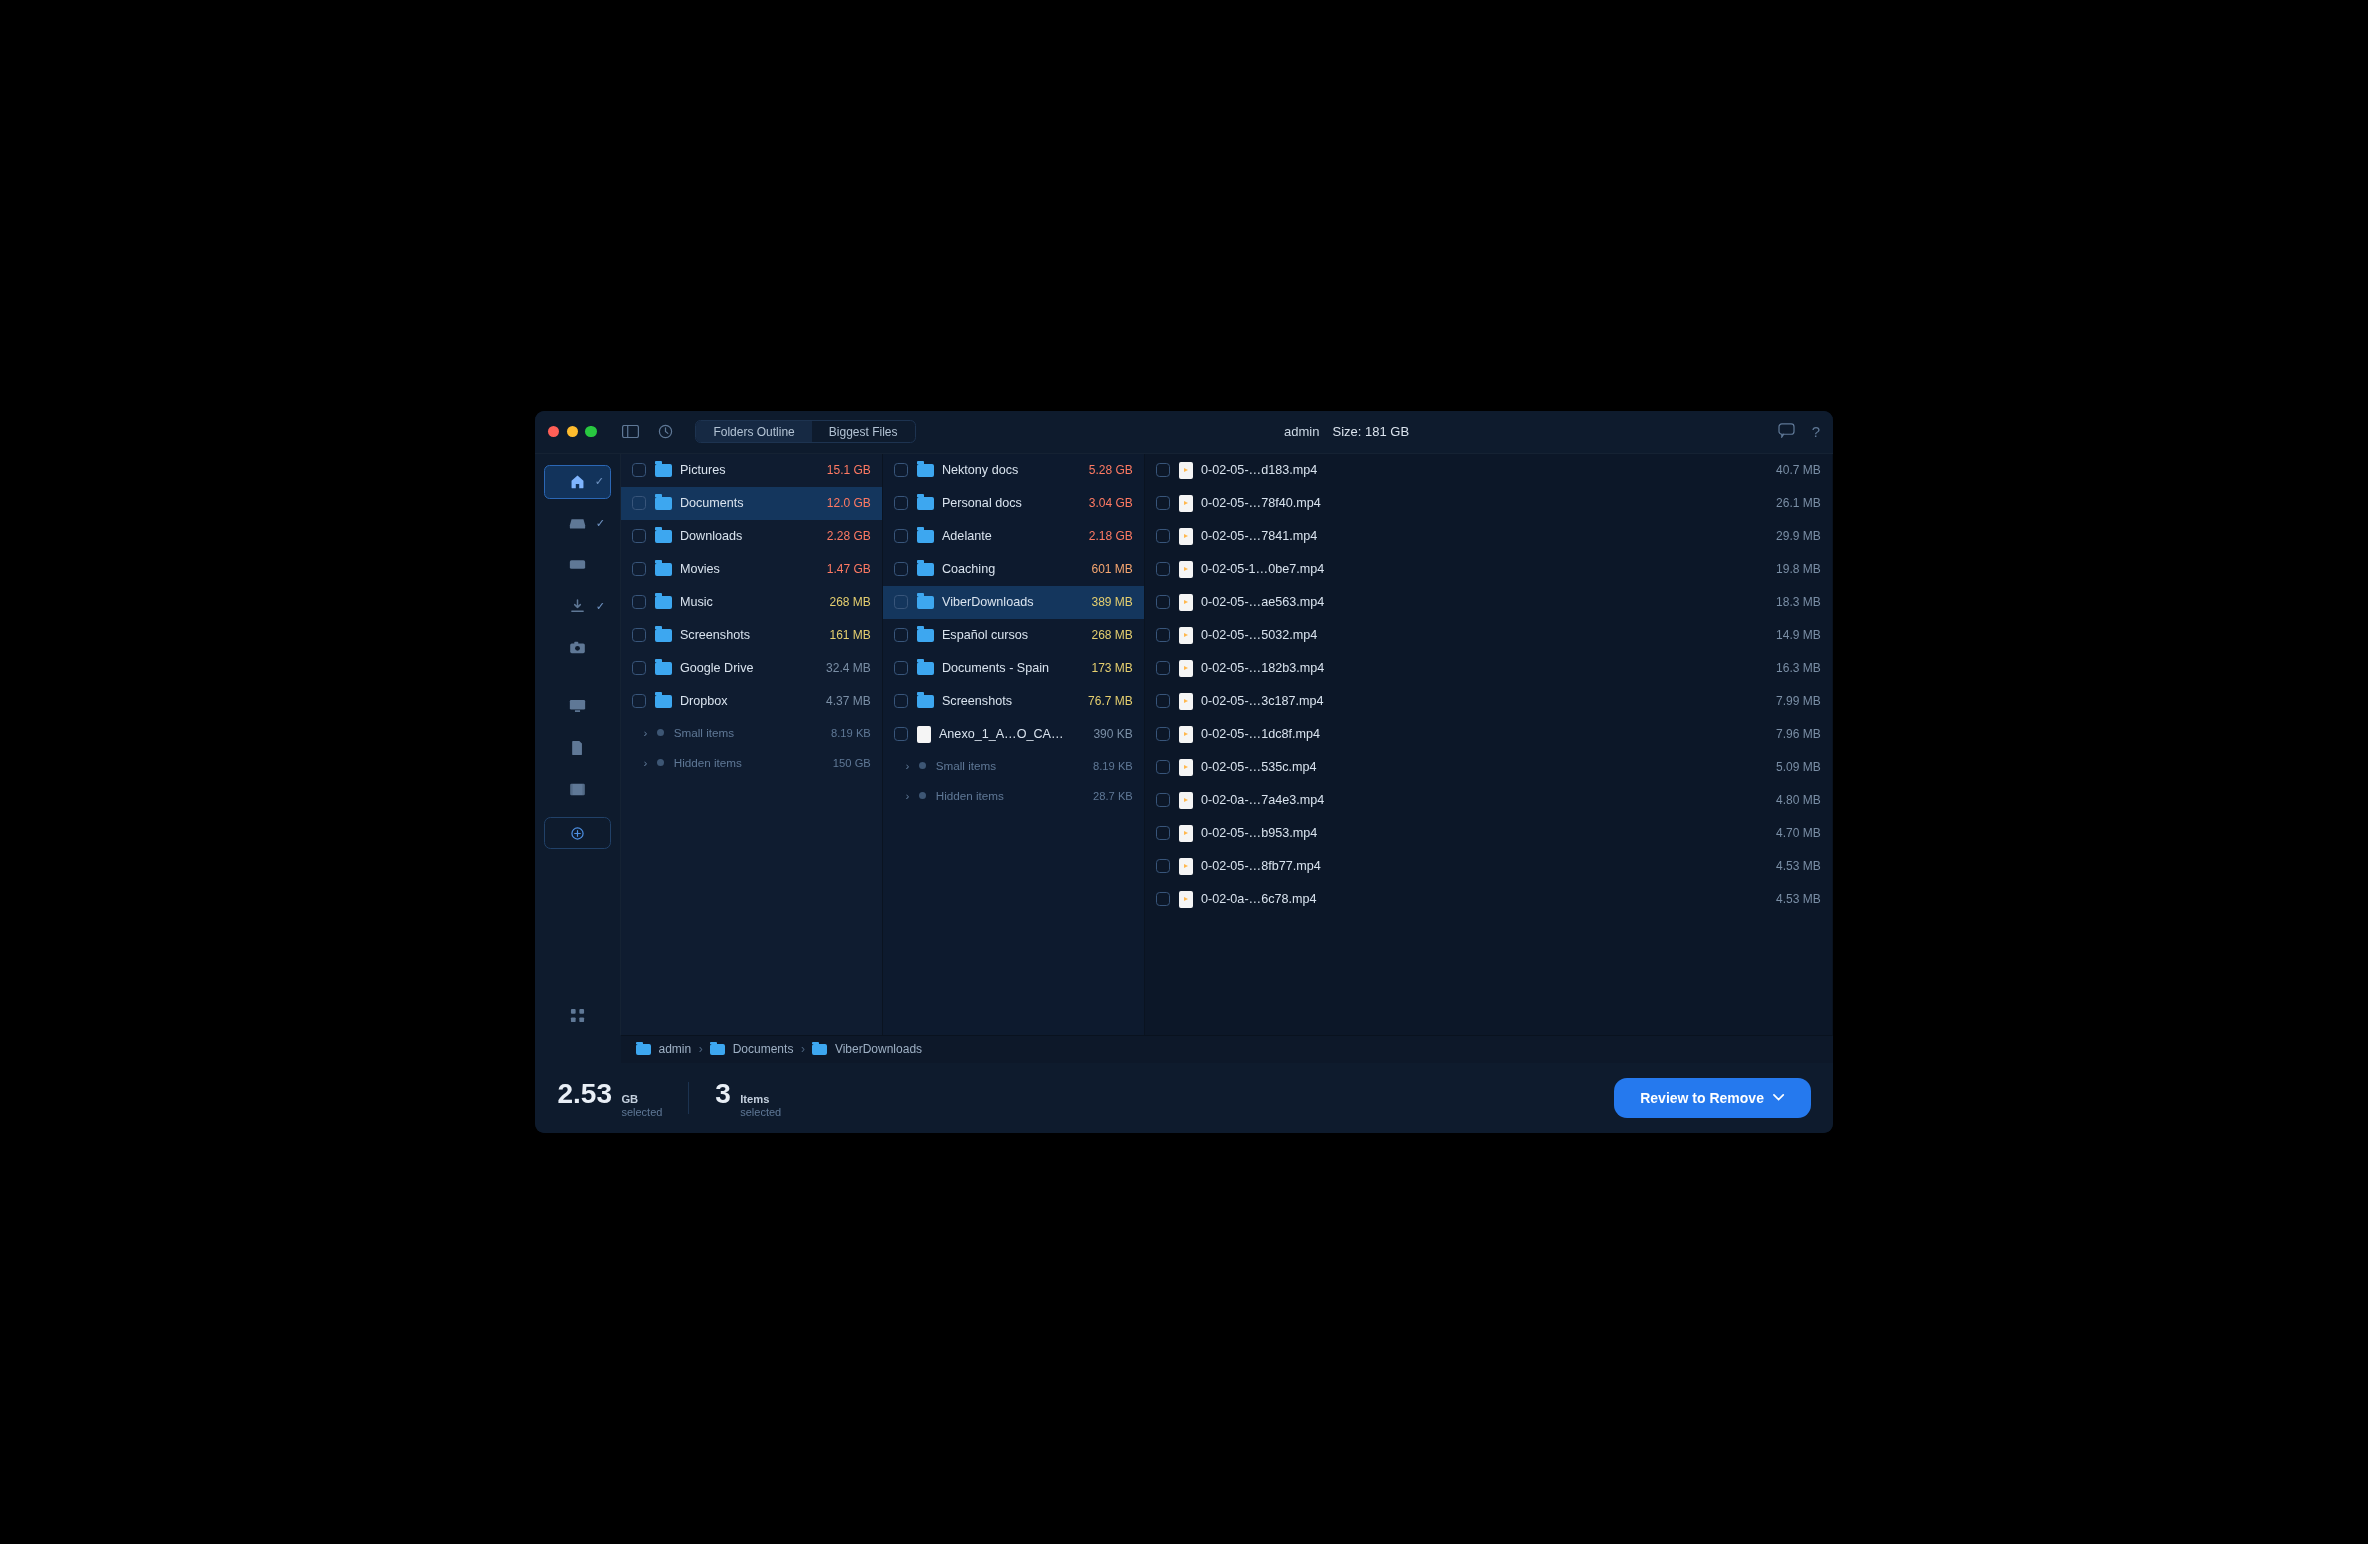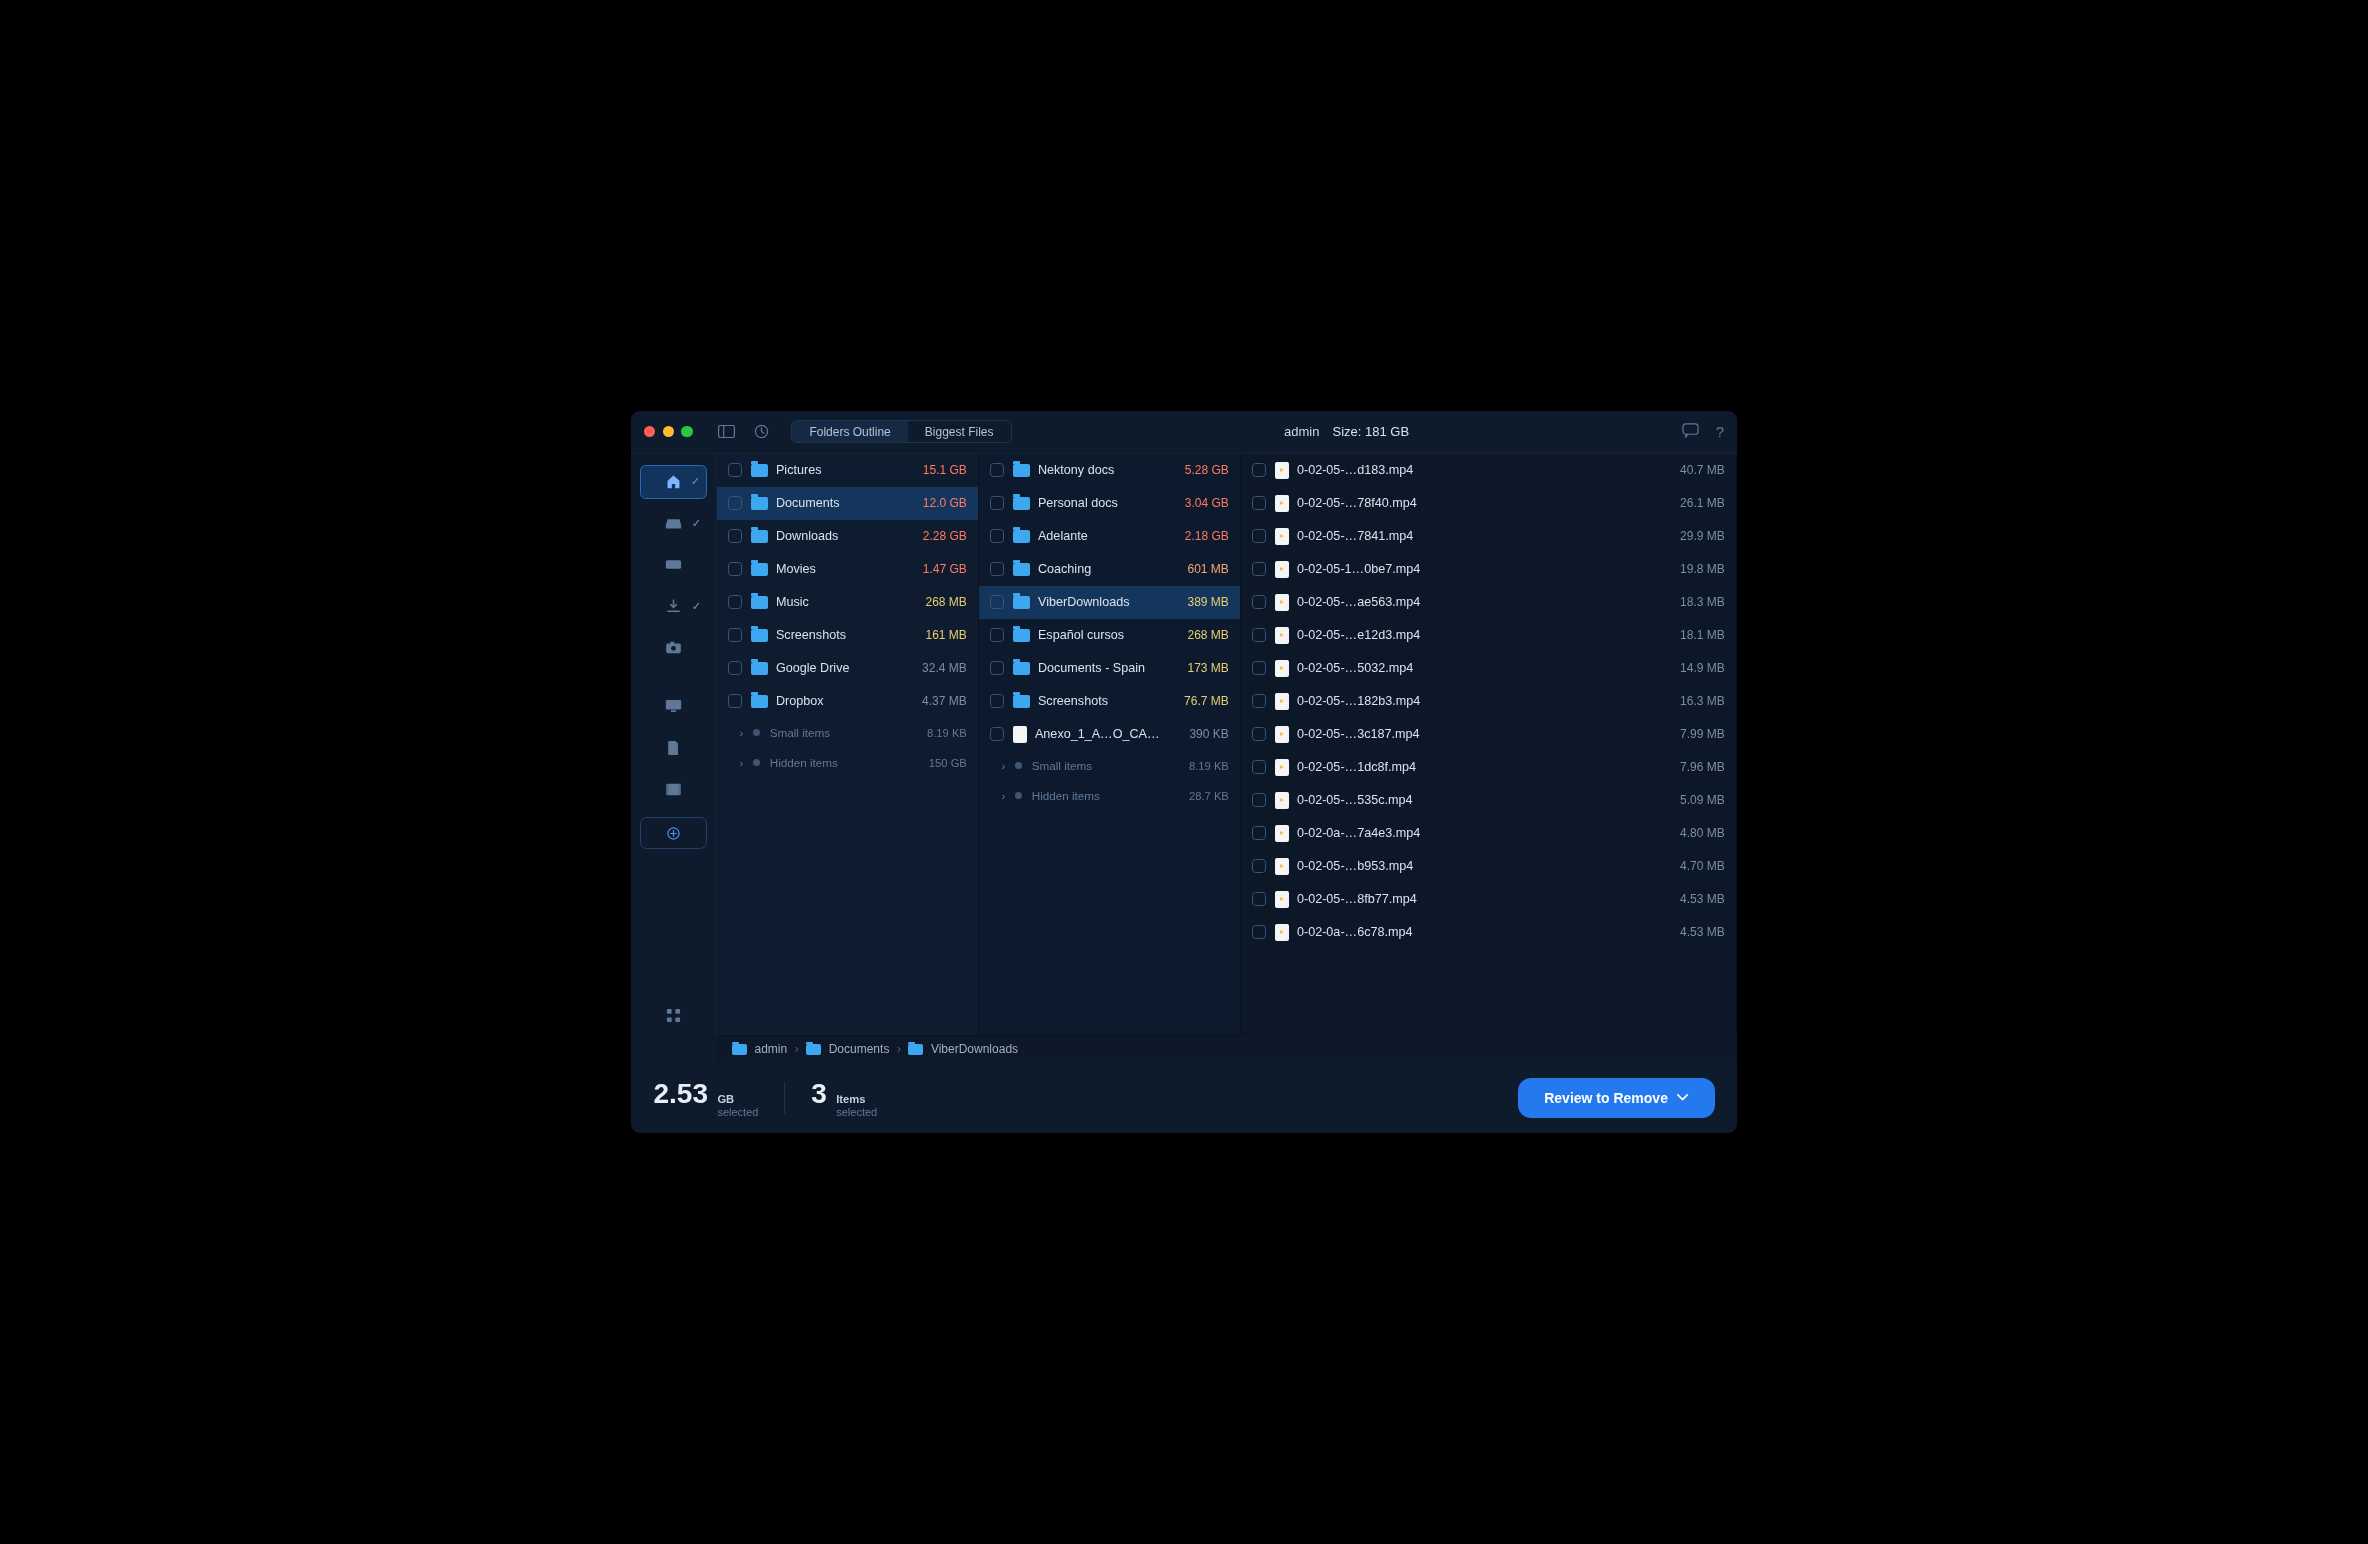--- a/index.html
+++ b/index.html
@@ -5,21 +5,21 @@
   * { box-sizing: border-box; margin: 0; padding: 0; font-family: -apple-system, BlinkMacSystemFont, "Segoe UI", Helvetica, Arial, sans-serif; }
   body {
     background: #000;
     display: flex;
     align-items: center;
     justify-content: center;
     min-height: 100vh;
     padding: 37px;
   }
   .window {
-    width: 1106px;
+    width: 1298px;
     background: #0e1b2d;
     border-radius: 9.4px;
     overflow: hidden;
     box-shadow: 0 28px 75px rgba(0,0,0,.7);
     color: #d7e2ed;
     display: flex;
     flex-direction: column;
   }
   
   .toolbar {
@@ -459,28 +459,20 @@
               <span class="vi"></span>
             </span>
             <span class="name">0-02-05-…ae563.mp4</span>
             <span class="size dim">18.3 MB</span>
           </div>
           <div class="row">
             <span class="cb"></span>
             <span class="file-ic vid">
               <span class="vi"></span>
             </span>
-            <span class="name">0-02-05-…e12d3.mp4</span>
-            <span class="size dim">18.1 MB</span>
-          </div>
-          <div class="row">
-            <span class="cb"></span>
-            <span class="file-ic vid">
-              <span class="vi"></span>
-            </span>
             <span class="name">0-02-05-…5032.mp4</span>
             <span class="size dim">14.9 MB</span>
           </div>
           <div class="row">
             <span class="cb"></span>
             <span class="file-ic vid">
               <span class="vi"></span>
             </span>
             <span class="name">0-02-05-…182b3.mp4</span>
             <span class="size dim">16.3 MB</span>

